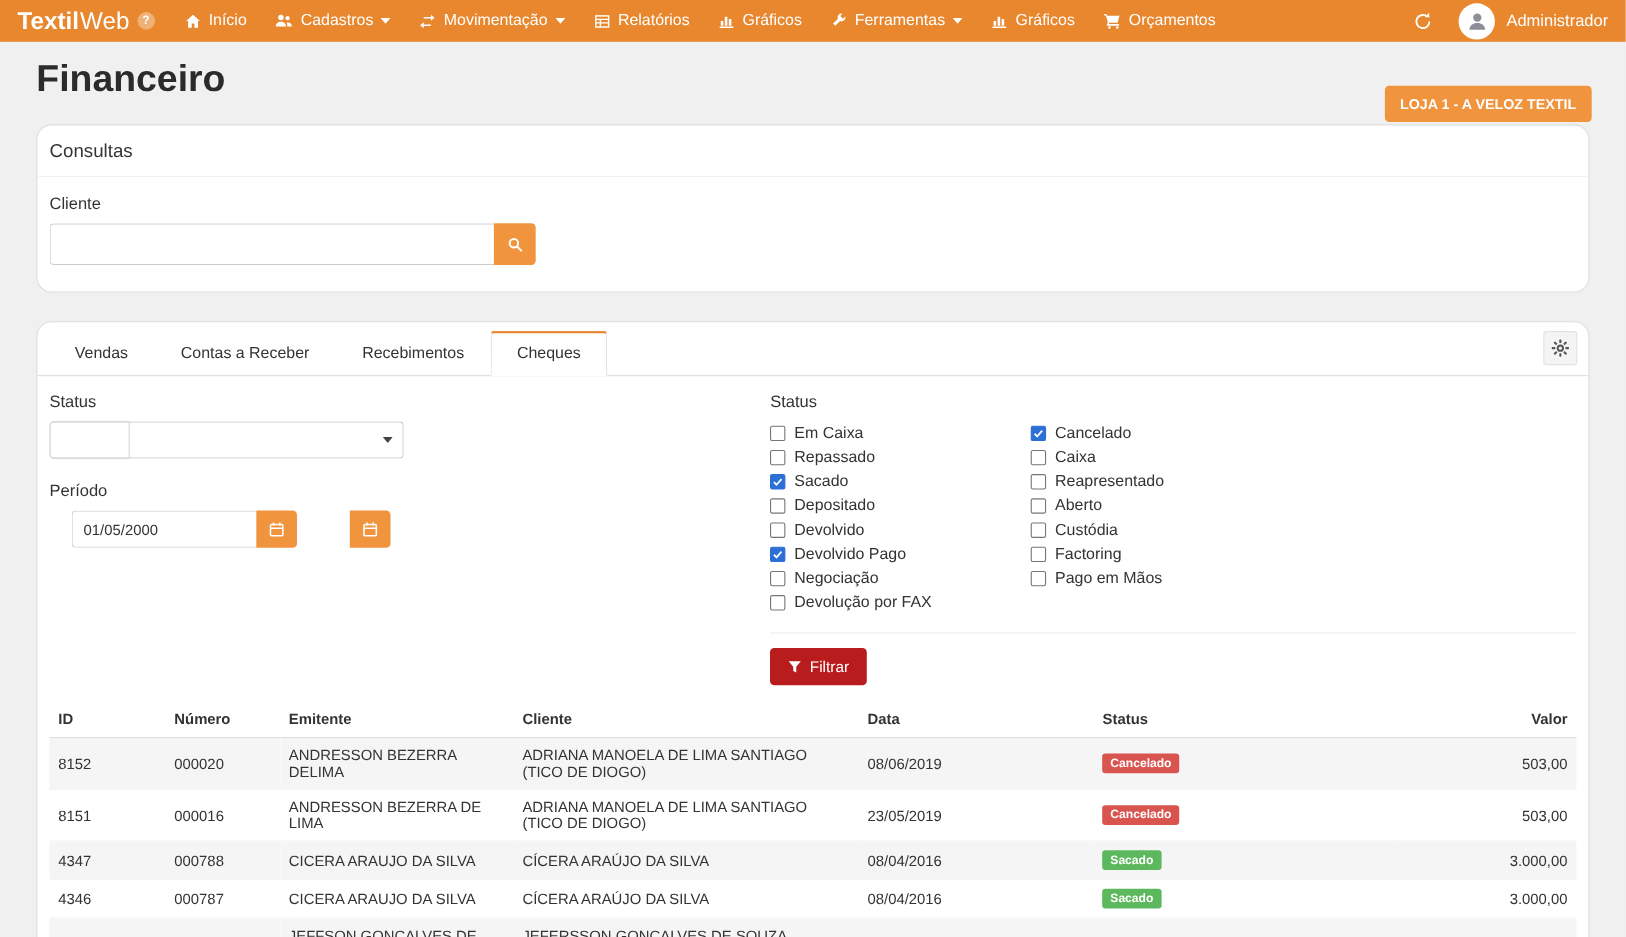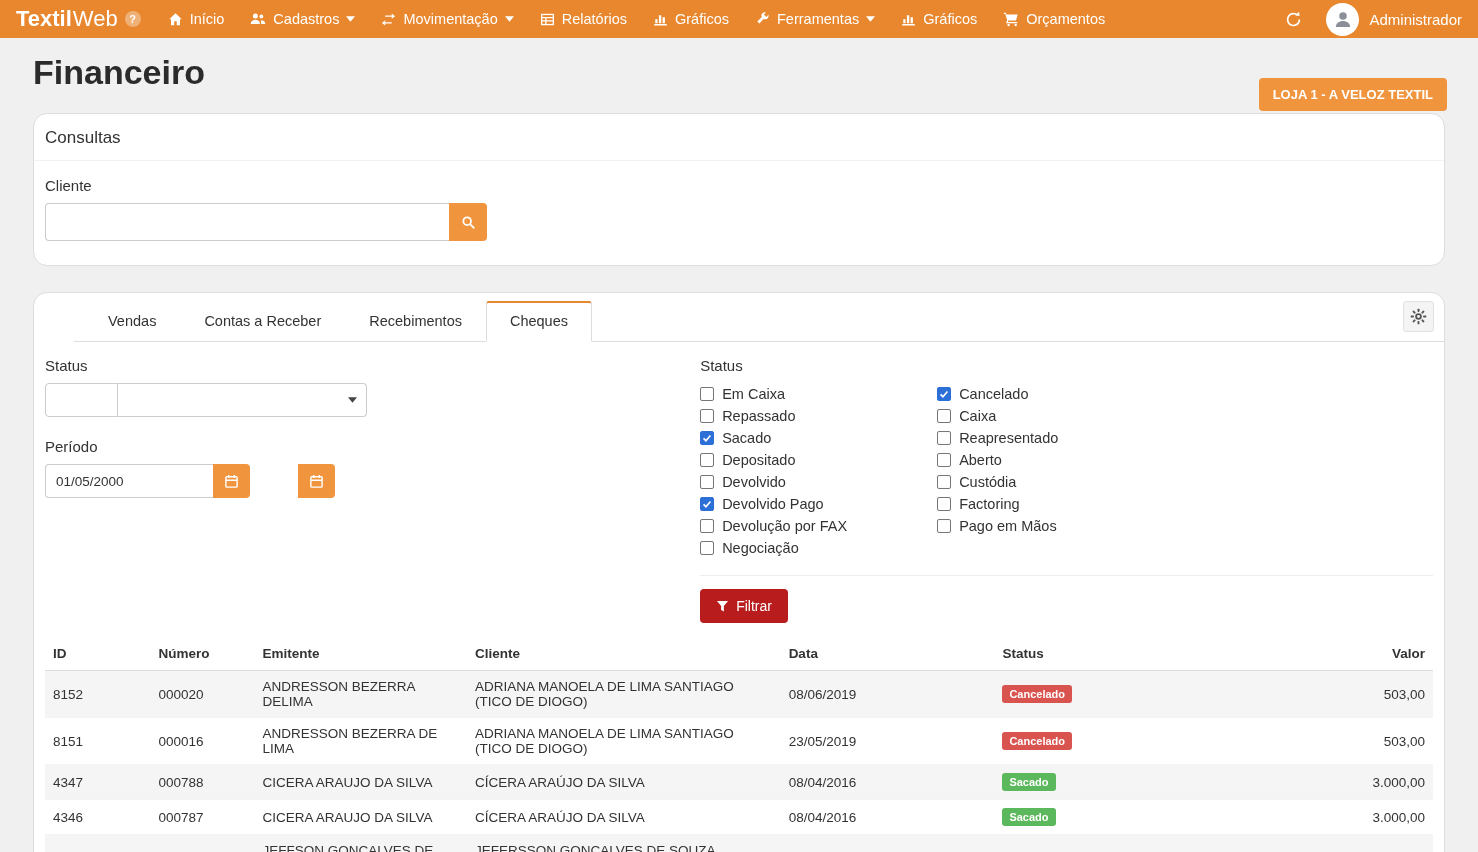--- a/index.html
+++ b/index.html
@@ -65,21 +65,21 @@
     outline: none;
   }
   .search-btn {
     width: 38px; height: 38px; background: #f0943e; color: #fff;
     border: none; border-radius: 0 4px 4px 0; cursor: pointer;
     display: flex; align-items: center; justify-content: center;
   }
 
   
   .main-panel { margin-top: 26px; position: relative; padding-bottom: 12px; }
-  .tab-bar { display: flex; border-bottom: 1px solid #ddd; padding: 8px 10px 0; position: relative; margin-left: 40px; }
+  .tab-bar { display: flex; border-bottom: 1px solid #ddd; padding: 8px 10px 0; position: relative; }
   .tab {
     padding: 11px 23px; font-size: 14.5px; color: #333; cursor: pointer;
     border: 1px solid transparent; border-radius: 3px 3px 0 0;
   }
   .tab.active {
     background: #fff; border-color: #ddd; border-bottom-color: #fff;
     border-top: 2px solid #e8872e; margin-bottom: -1px; padding-top: 10px;
   }
   .gear-btn {
     position: absolute; right: 10px; top: 8px;
@@ -96,21 +96,21 @@
   .small-input {
     width: 73px; height: 34px; border: 1px solid #ccc; border-radius: 4px 0 0 4px;
     padding: 0 8px; font-size: 14px; font-family: inherit; outline: none;
   }
   .select-box {
     width: 249px; height: 34px; border: 1px solid #ccc; border-left: none;
     border-radius: 0 4px 4px 0; background: #fff; cursor: pointer;
     display: flex; align-items: center; justify-content: flex-end; padding-right: 9px; color: #444;
   }
   .periodo-label { margin-top: 21px; }
-  .period-row { display: flex; gap: 48px; }
+  .period-row { display: flex; gap: 48px; margin-left: 20px; }
   .date-group { display: flex; }
   .date-input {
     width: 168px; height: 34px; border: 1px solid #ccc; border-right: none;
     border-radius: 4px 0 0 4px; padding: 0 10px; font-size: 13.5px; font-family: inherit; outline: none;
     color: #333;
   }
   .date-btn {
     width: 37px; height: 34px; background: #f0943e; color: #fff;
     border: none; border-radius: 0 4px 4px 0; cursor: pointer;
     display: flex; align-items: center; justify-content: center;
@@ -384,25 +384,25 @@
             <label class="chk">
               <span class="box checked">
                 <svg width="10" height="10" viewBox="0 0 16 16">
                   <path d="M2.5 8.5 6.3 12.3 13.5 4" fill="none" stroke="#fff" stroke-width="2.6"></path>
                 </svg>
               </span>
               <span>Devolvido Pago</span>
             </label>
             <label class="chk">
               <span class="box"></span>
+              <span>Negociação</span>
+            </label>
+            <label class="chk">
+              <span class="box"></span>
               <span>Devolução por FAX</span>
-            </label>
-            <label class="chk">
-              <span class="box"></span>
-              <span>Negociação</span>
             </label>
           </div>
         <div class="status-col">
             <label class="chk">
               <span class="box checked">
                 <svg width="10" height="10" viewBox="0 0 16 16">
                   <path d="M2.5 8.5 6.3 12.3 13.5 4" fill="none" stroke="#fff" stroke-width="2.6"></path>
                 </svg>
               </span>
               <span>Cancelado</span>

